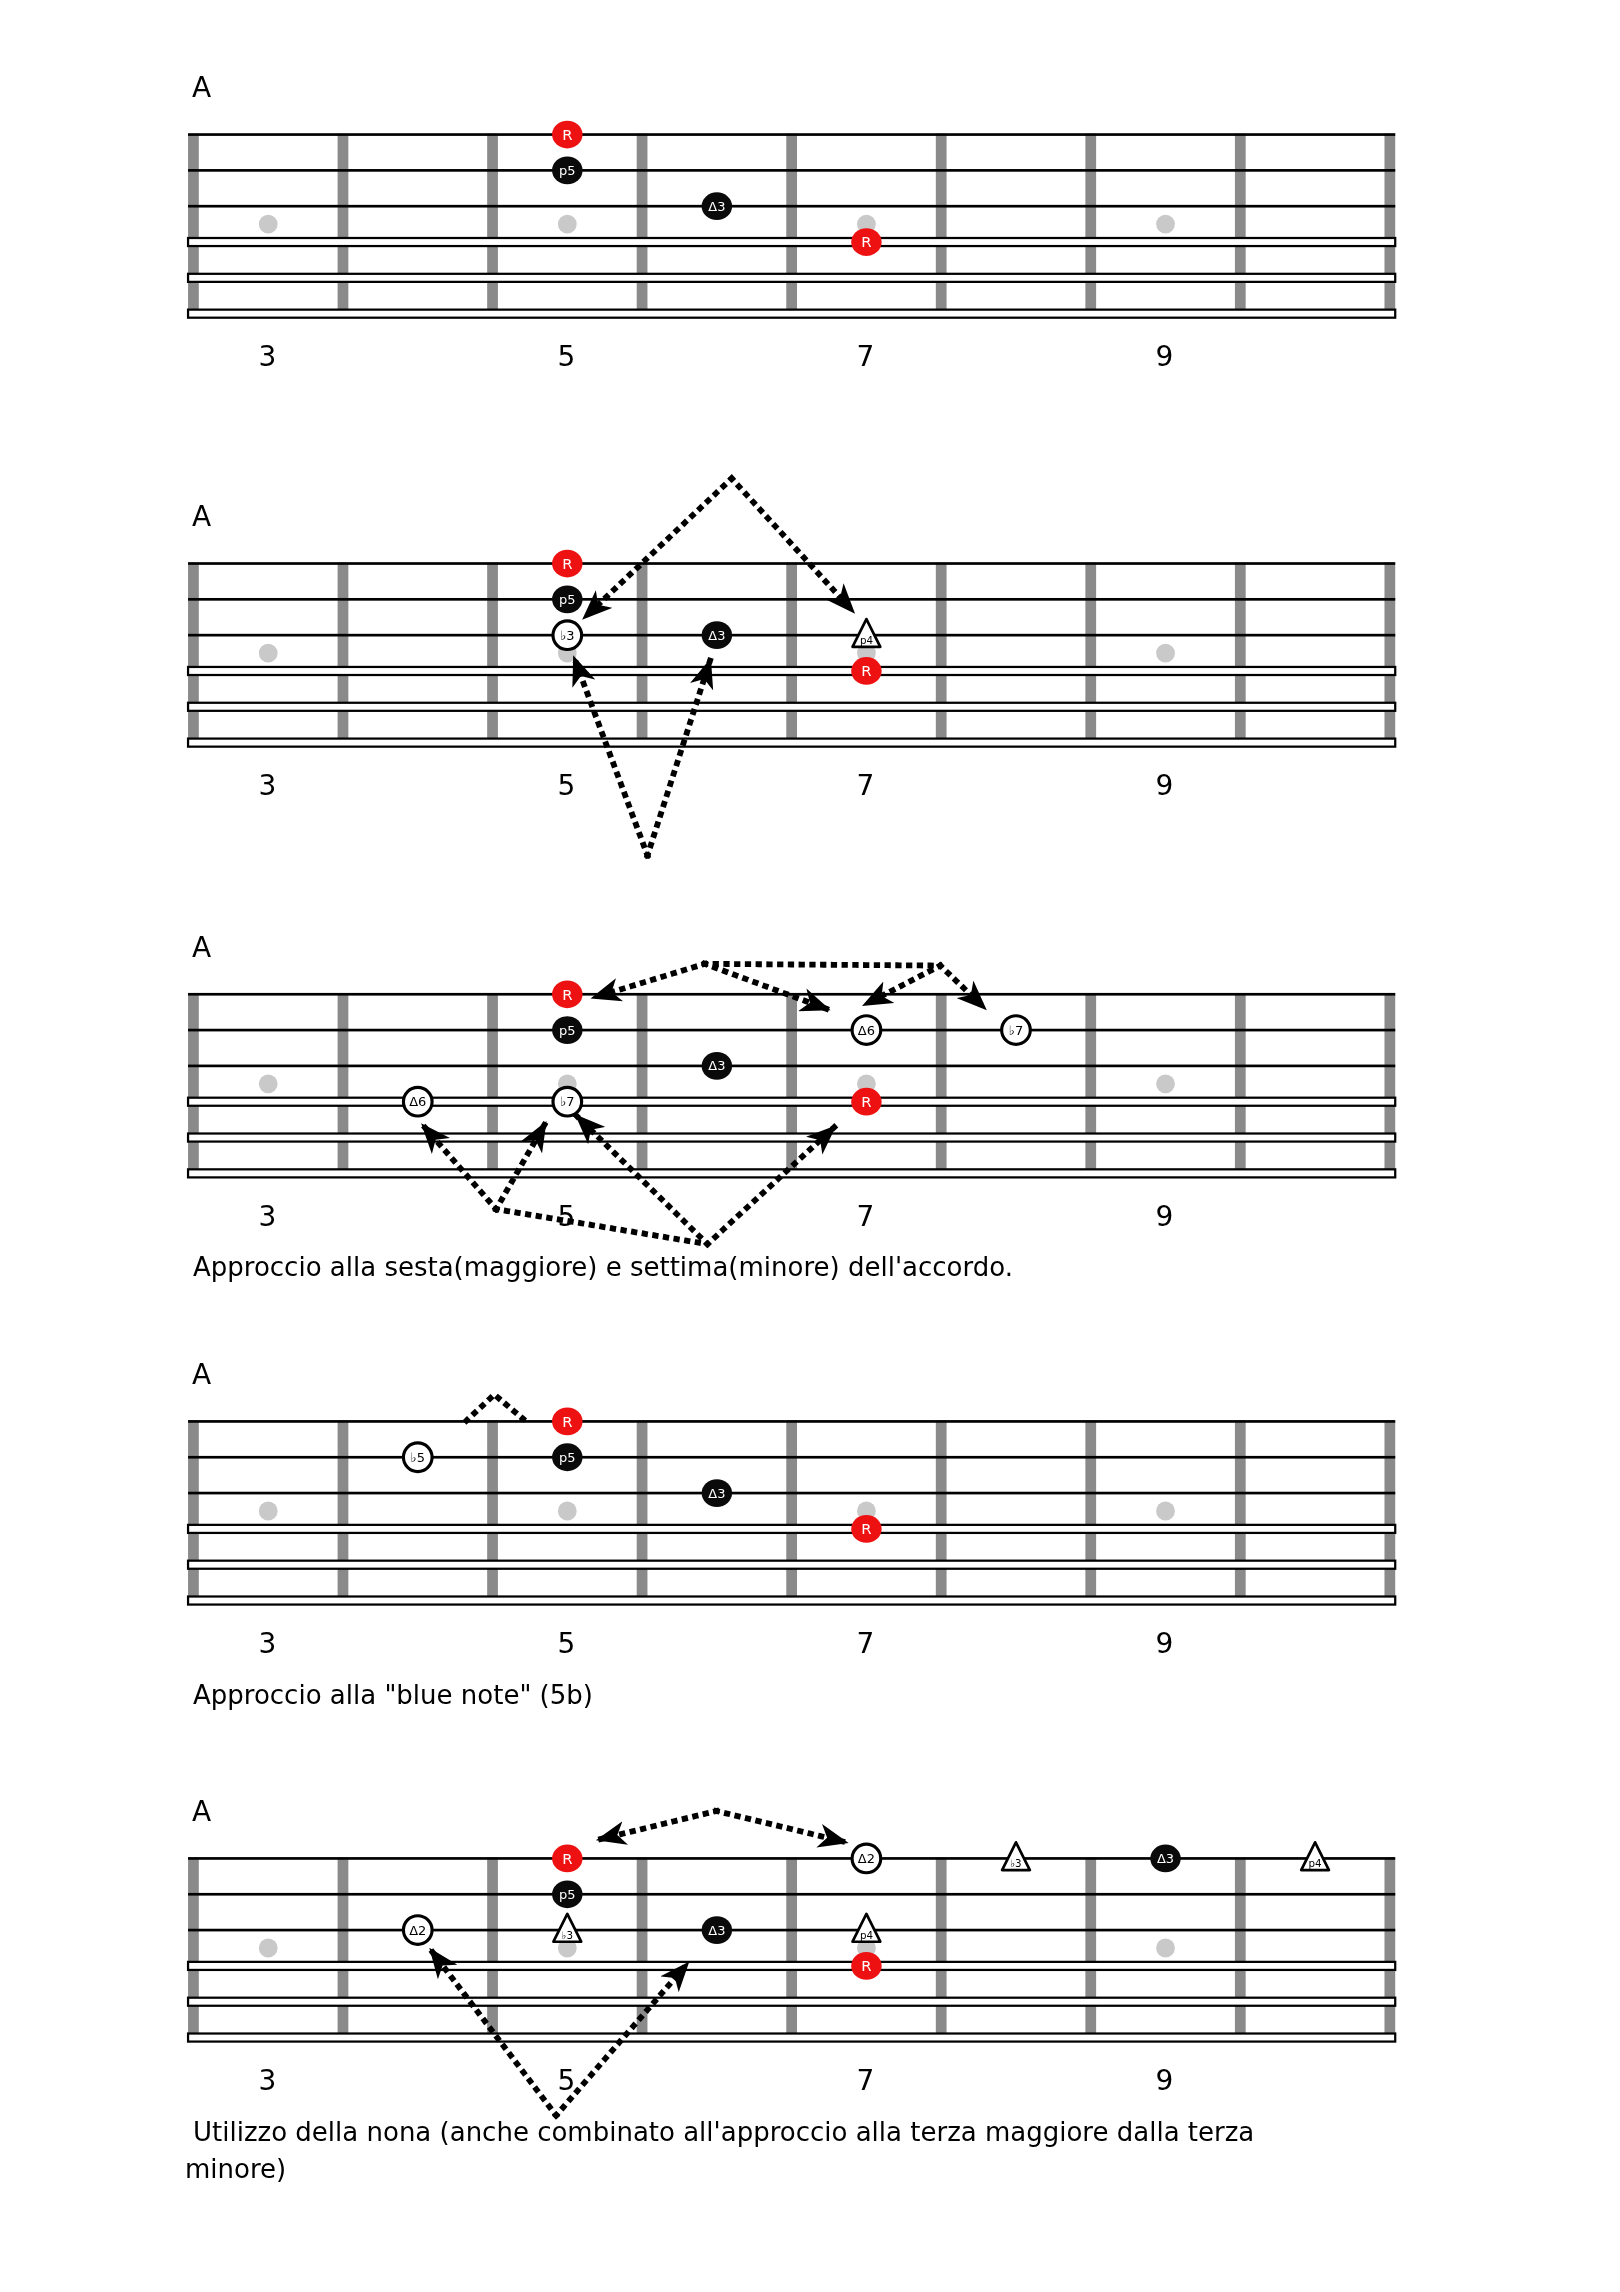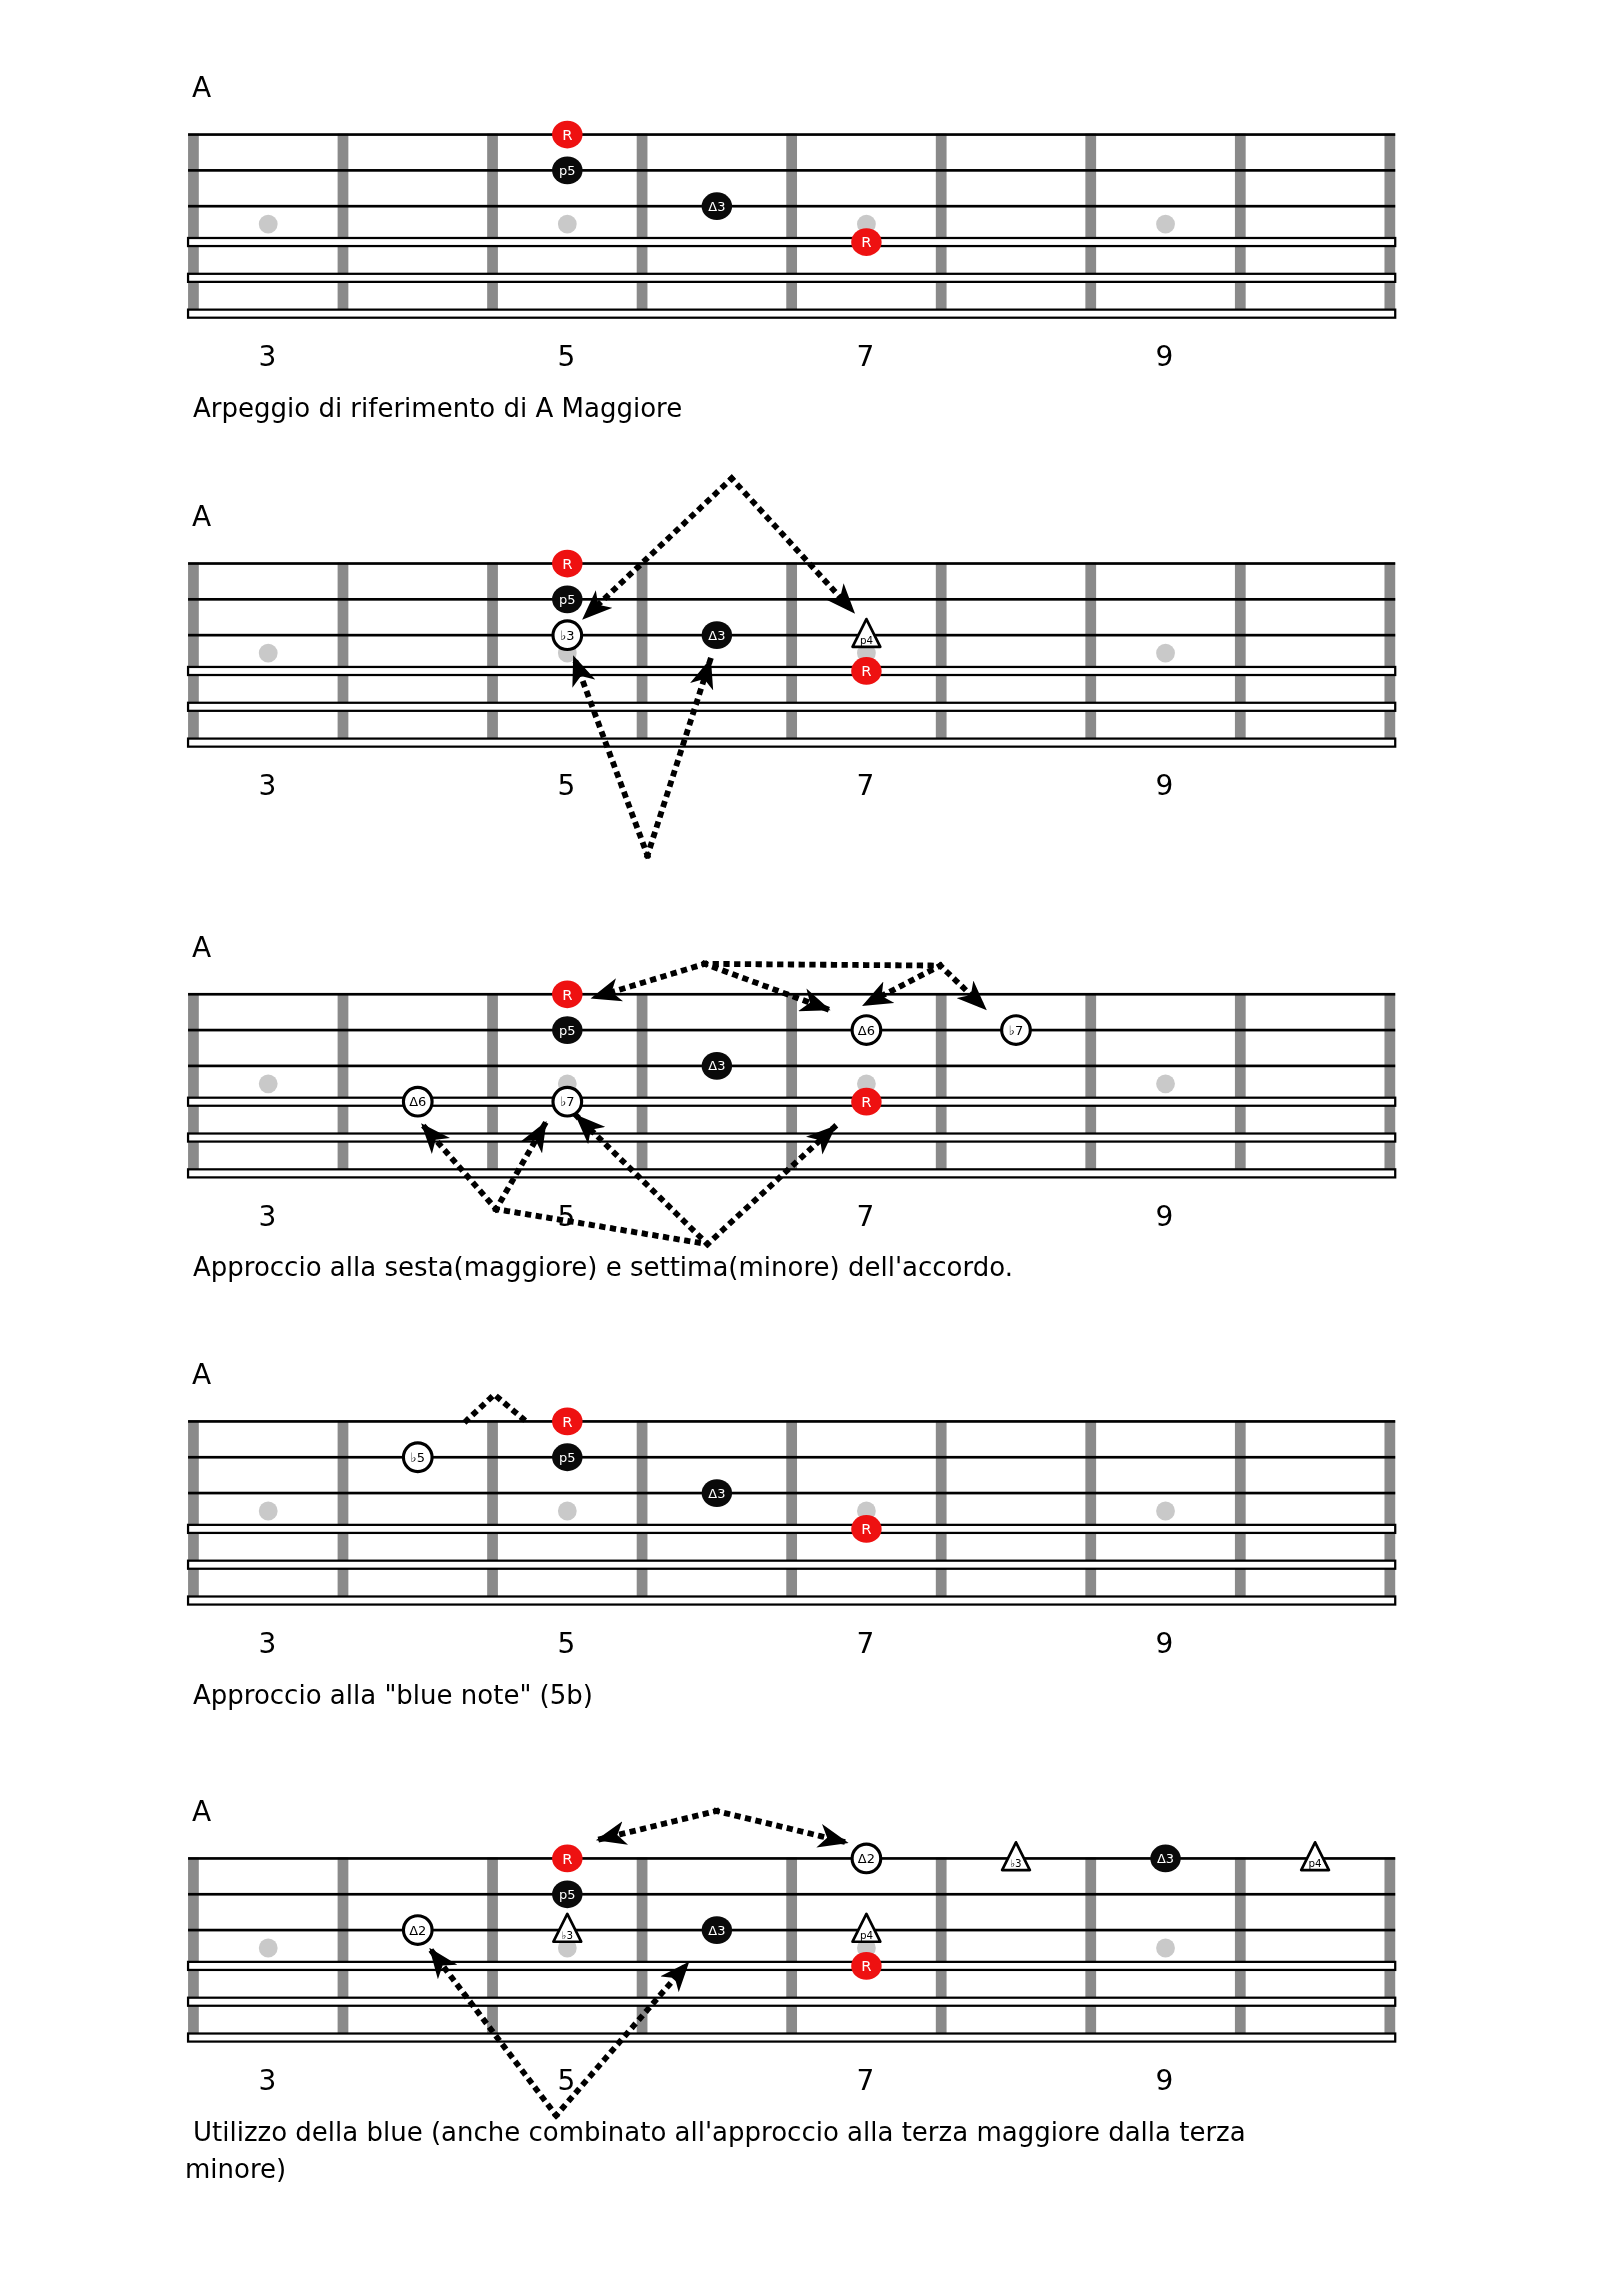--- a/index.html
+++ b/index.html
@@ -217,21 +217,20 @@
       </g>
     </svg>
 
   <div class="txt-layer">
 
     <div class="alabel" style="left:192px;top:71px">A</div>
     <div class="fnum" style="left:214px;top:340px">3</div>
     <div class="fnum" style="left:513px;top:340px">5</div>
     <div class="fnum" style="left:812px;top:340px">7</div>
     <div class="fnum" style="left:1111px;top:340px">9</div>
-    <div class="cap" style="left:193px;top:389px">Arpeggio di riferimento di A Maggiore</div>
 
     <div class="alabel" style="left:192px;top:500px">A</div>
     <div class="fnum" style="left:214px;top:769px">3</div>
     <div class="fnum" style="left:513px;top:769px">5</div>
     <div class="fnum" style="left:812px;top:769px">7</div>
     <div class="fnum" style="left:1111px;top:769px">9</div>
 
     <div class="alabel" style="left:192px;top:931px">A</div>
     <div class="fnum" style="left:214px;top:1200px">3</div>
     <div class="fnum" style="left:513px;top:1200px">5</div>
@@ -244,17 +243,17 @@
     <div class="fnum" style="left:513px;top:1627px">5</div>
     <div class="fnum" style="left:812px;top:1627px">7</div>
     <div class="fnum" style="left:1111px;top:1627px">9</div>
     <div class="cap" style="left:193px;top:1676px">Approccio alla "blue note" (5b)</div>
 
     <div class="alabel" style="left:192px;top:1795px">A</div>
     <div class="fnum" style="left:214px;top:2064px">3</div>
     <div class="fnum" style="left:513px;top:2064px">5</div>
     <div class="fnum" style="left:812px;top:2064px">7</div>
     <div class="fnum" style="left:1111px;top:2064px">9</div>
-    <div class="cap" style="left:193px;top:2113px">Utilizzo della blue (anche combinato all'approccio alla terza maggiore dalla terza</div>
+    <div class="cap" style="left:193px;top:2113px">Utilizzo della nona (anche combinato all'approccio alla terza maggiore dalla terza</div>
     <div class="cap" style="left:185px;top:2150px">minore)</div>
   </div>
 </div>
 
 
 </body></html>

